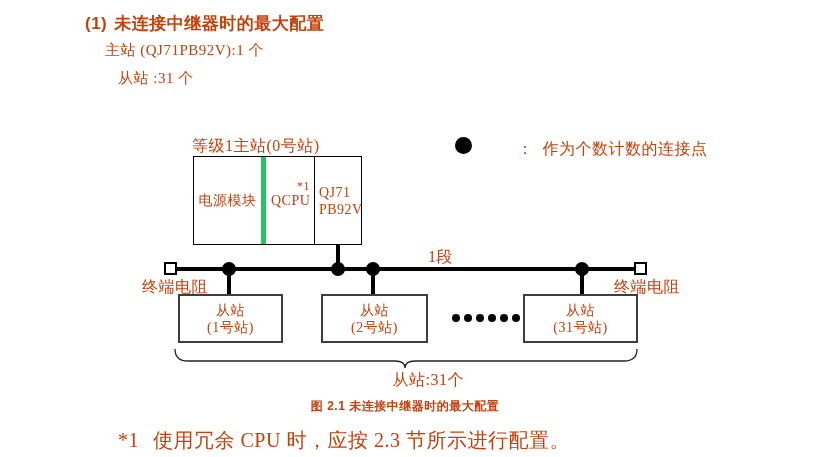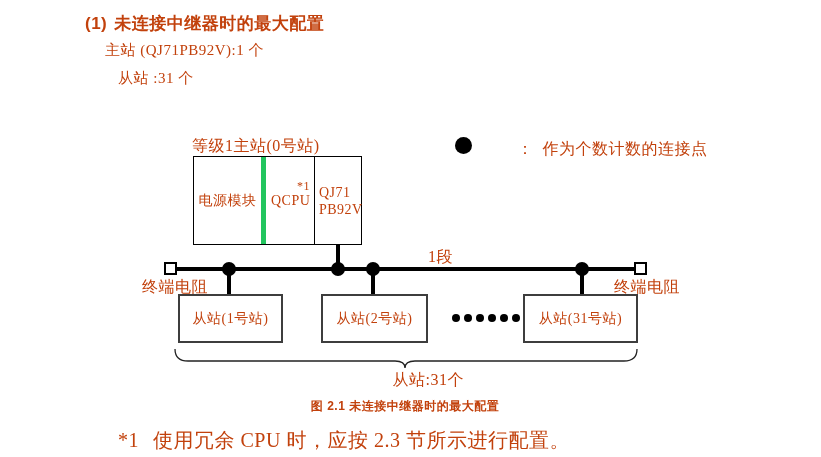--- a/index.html
+++ b/index.html
@@ -28,21 +28,21 @@
   .legend-text{left:481px;top:139px;margin-left:36px;}
 
   
   .busline{left:176px;top:267px;width:460px;height:4px;background:#000;}
   .vline{width:4px;background:#000;}
   .cdot{width:14px;height:14px;top:262px;}
   .term{width:13px;height:13px;top:262px;border:2px solid #000;background:#fff;box-sizing:border-box;}
 
   
   .slave{border:2px solid #3d3d3d;box-sizing:border-box;background:#fff;top:294px;height:49px;
-         display:flex;flex-direction:row;justify-content:center;align-items:center;
+         display:flex;flex-direction:column;justify-content:center;align-items:center;
          font-size:14px;line-height:17px;letter-spacing:0.5px;text-align:center;}
 
   .ellipsis{left:452px;top:314px;display:flex;gap:4px;}
   .ellipsis .edot{width:8px;height:8px;background:#000;border-radius:50%;}
 
   .brace-label{left:352px;top:370px;width:112px;text-align:right;}
   .caption{left:255px;top:398px;width:300px;text-align:center;
            font-family:"Liberation Sans","DejaVu Sans",sans-serif;font-weight:700;font-size:12px;
            white-space:nowrap;letter-spacing:0.5px;}
   .footnote{left:118px;top:427px;font-size:20px;white-space:nowrap;letter-spacing:0.5px;}

